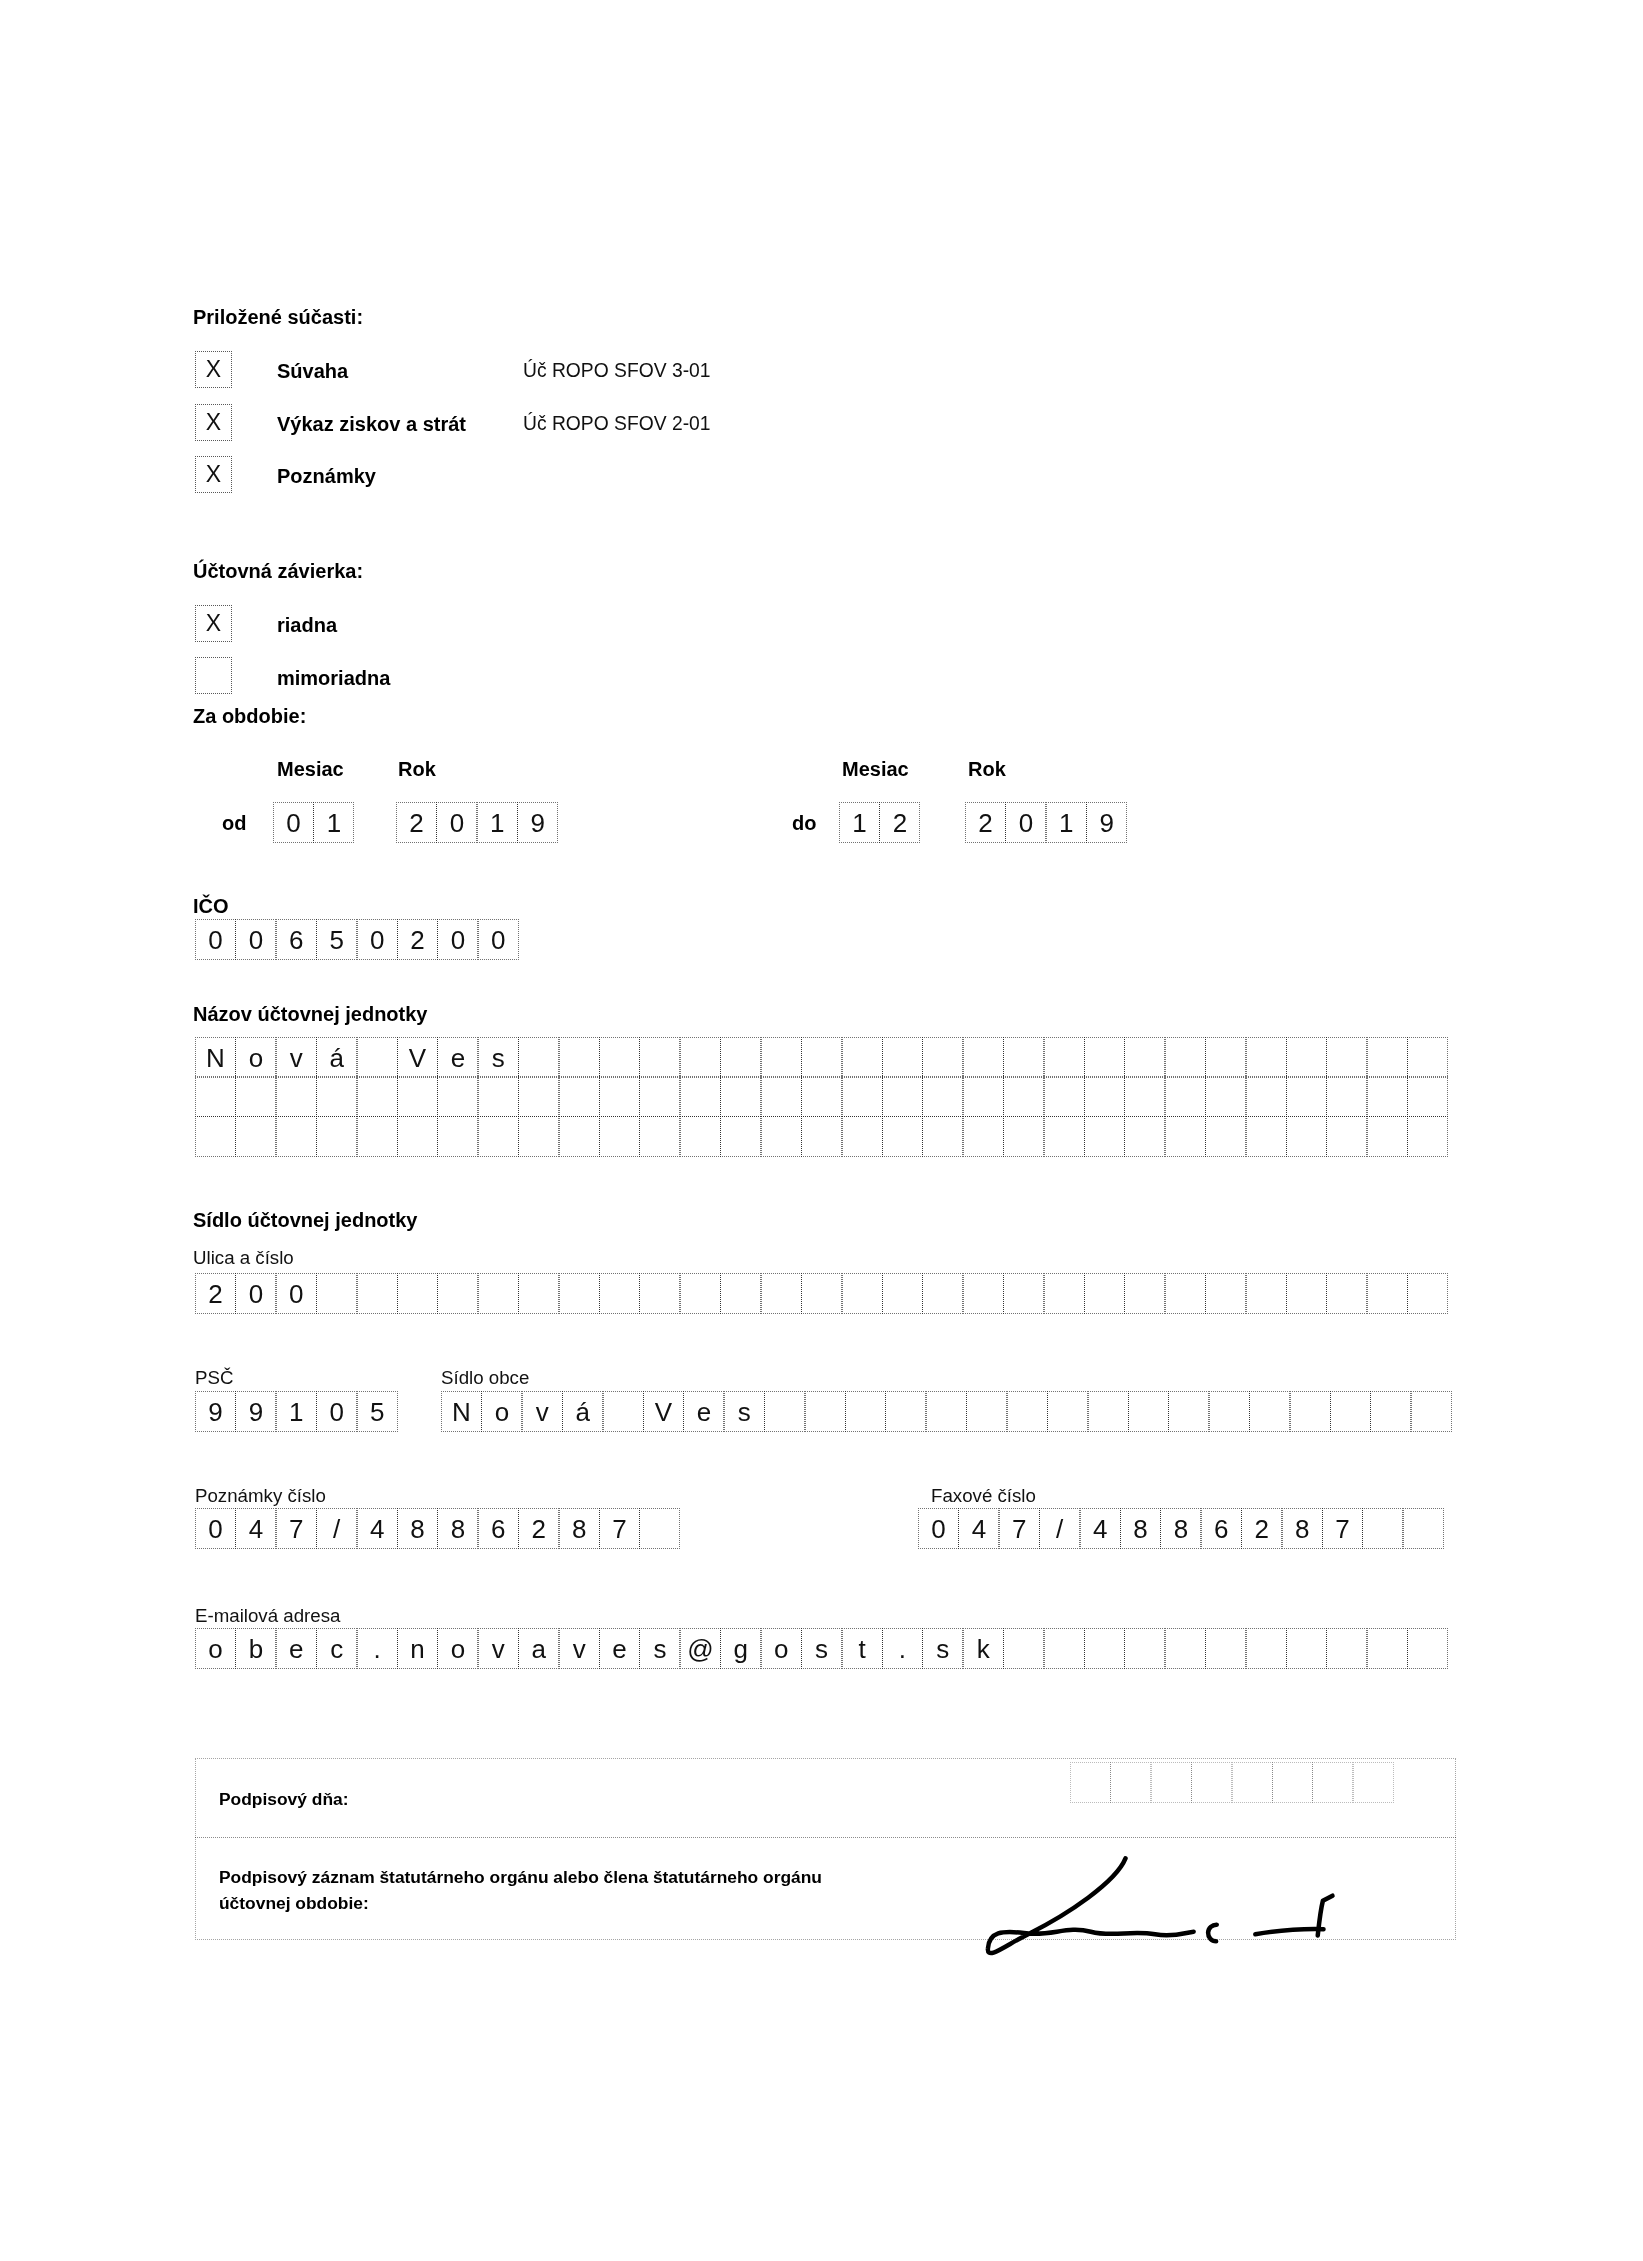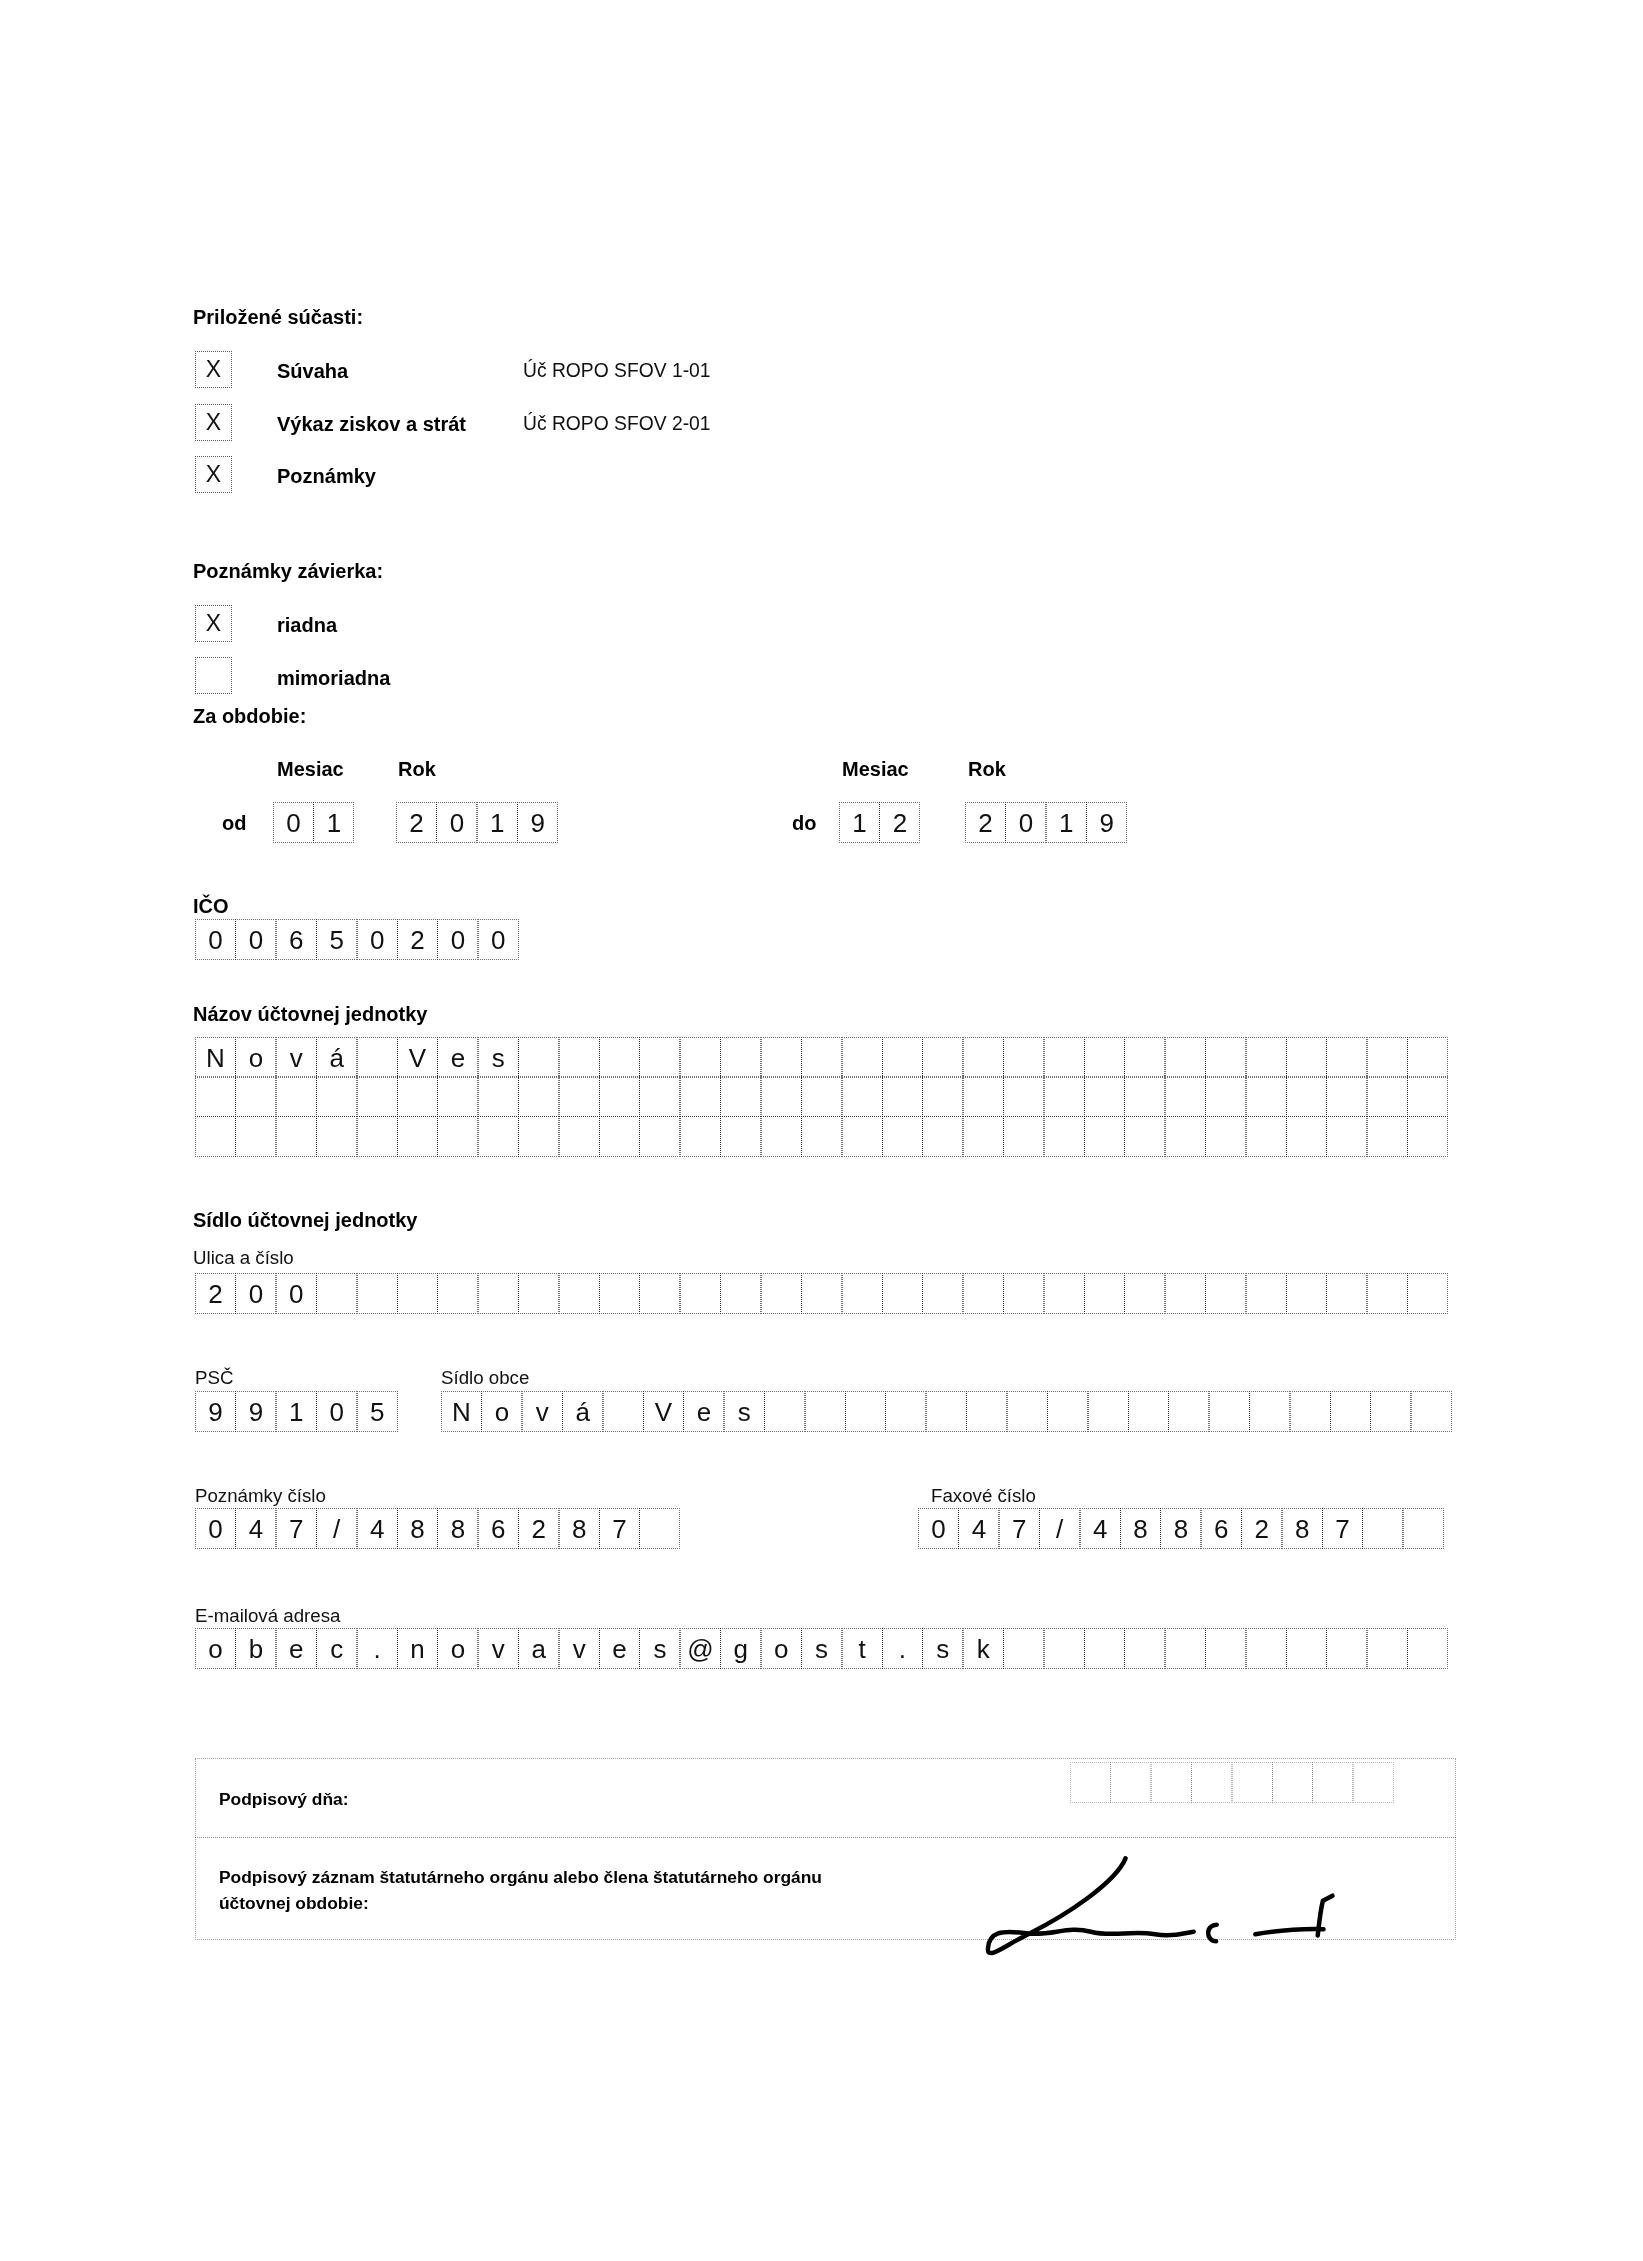--- a/index.html
+++ b/index.html
@@ -52,30 +52,30 @@
 </head>
 <body>
 
 <div class="page">
 
 
   <div class="lbl" style="left:193px;top:306px;">Priložené súčasti:</div>
 
   <div class="cb" style="left:195px;top:351px;"><span>X</span></div>
   <div class="lbl" style="left:277px;top:360px;">Súvaha</div>
-  <div class="code" style="left:523px;top:360px;">Úč ROPO SFOV 1-01</div>
+  <div class="code" style="left:523px;top:360px;">Úč ROPO SFOV 3-01</div>
 
   <div class="cb" style="left:195px;top:404px;"><span>X</span></div>
   <div class="lbl" style="left:277px;top:413px;">Výkaz ziskov a strát</div>
   <div class="code" style="left:523px;top:413px;">Úč ROPO SFOV 2-01</div>
 
   <div class="cb" style="left:195px;top:456px;"><span>X</span></div>
   <div class="lbl" style="left:277px;top:465px;">Poznámky</div>
 
-  <div class="lbl" style="left:193px;top:560px;">Poznámky závierka:</div>
+  <div class="lbl" style="left:193px;top:560px;">Účtovná závierka:</div>
 
   <div class="cb" style="left:195px;top:605px;"><span>X</span></div>
   <div class="lbl" style="left:277px;top:614px;">riadna</div>
 
   <div class="cb" style="left:195px;top:657px;"><span></span></div>
   <div class="lbl" style="left:277px;top:667px;">mimoriadna</div>
 
   <div class="lbl" style="left:193px;top:705px;">Za obdobie:</div>
 
   <div class="lbl" style="left:277px;top:758px;">Mesiac</div>

